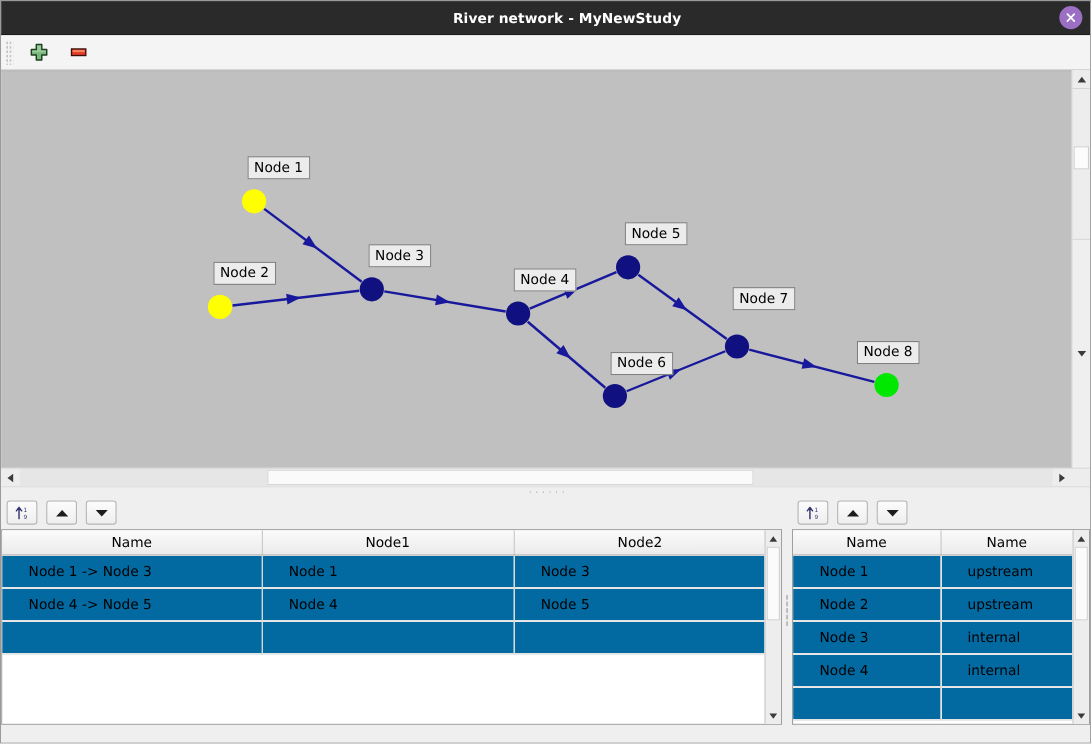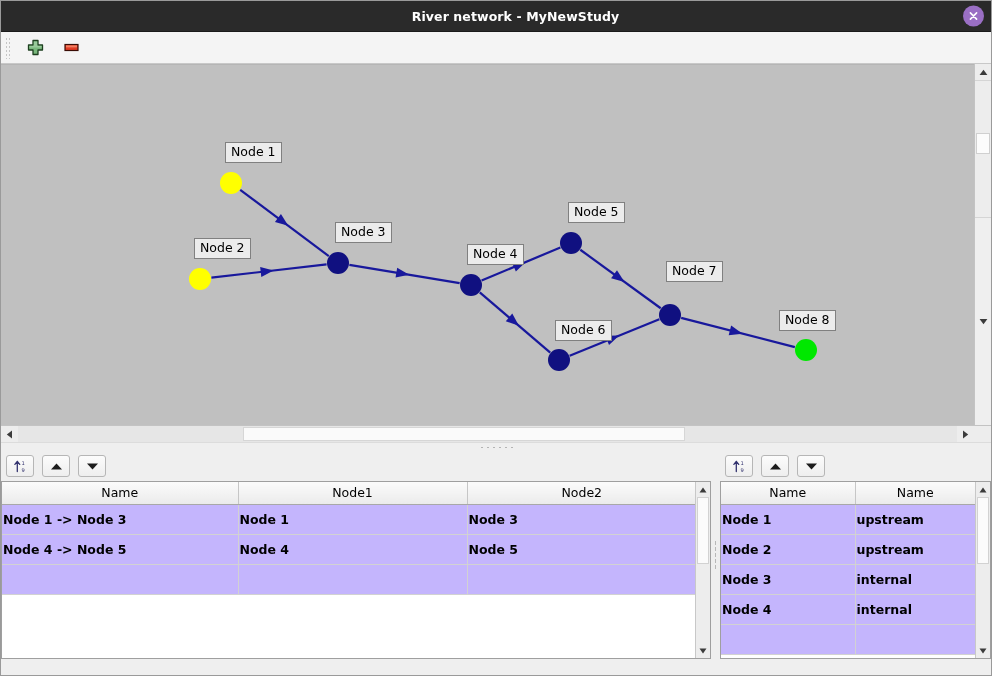--- a/index.html
+++ b/index.html
@@ -223,28 +223,27 @@
     color: #000;
     height: 22px;
     text-align: center;
     padding: 0;
     cursor: pointer;
   }
   table.grid td {
     border-right: 1px solid #d2d2d2;
     border-bottom: 1px solid #d2d2d2;
     height: 30px;
-    padding: 0 1px;
+    padding: 0 24px;
     color: #000;
-    background: #c4b5fd;
+    background: #0369a1;
     white-space: nowrap;
     overflow: hidden;
     text-overflow: ellipsis;
     cursor: default;
-    font-weight: bold;
   }
   table.grid tr td:last-child { border-right: none; }
   table.grid th:last-child { border-right: none; }
 
   .tbl-vscroll {
     width: 15px; flex: 0 0 15px;
     background: #ededed;
     border-left: 1px solid #c8c8c8;
     display: flex; flex-direction: column;
   }

